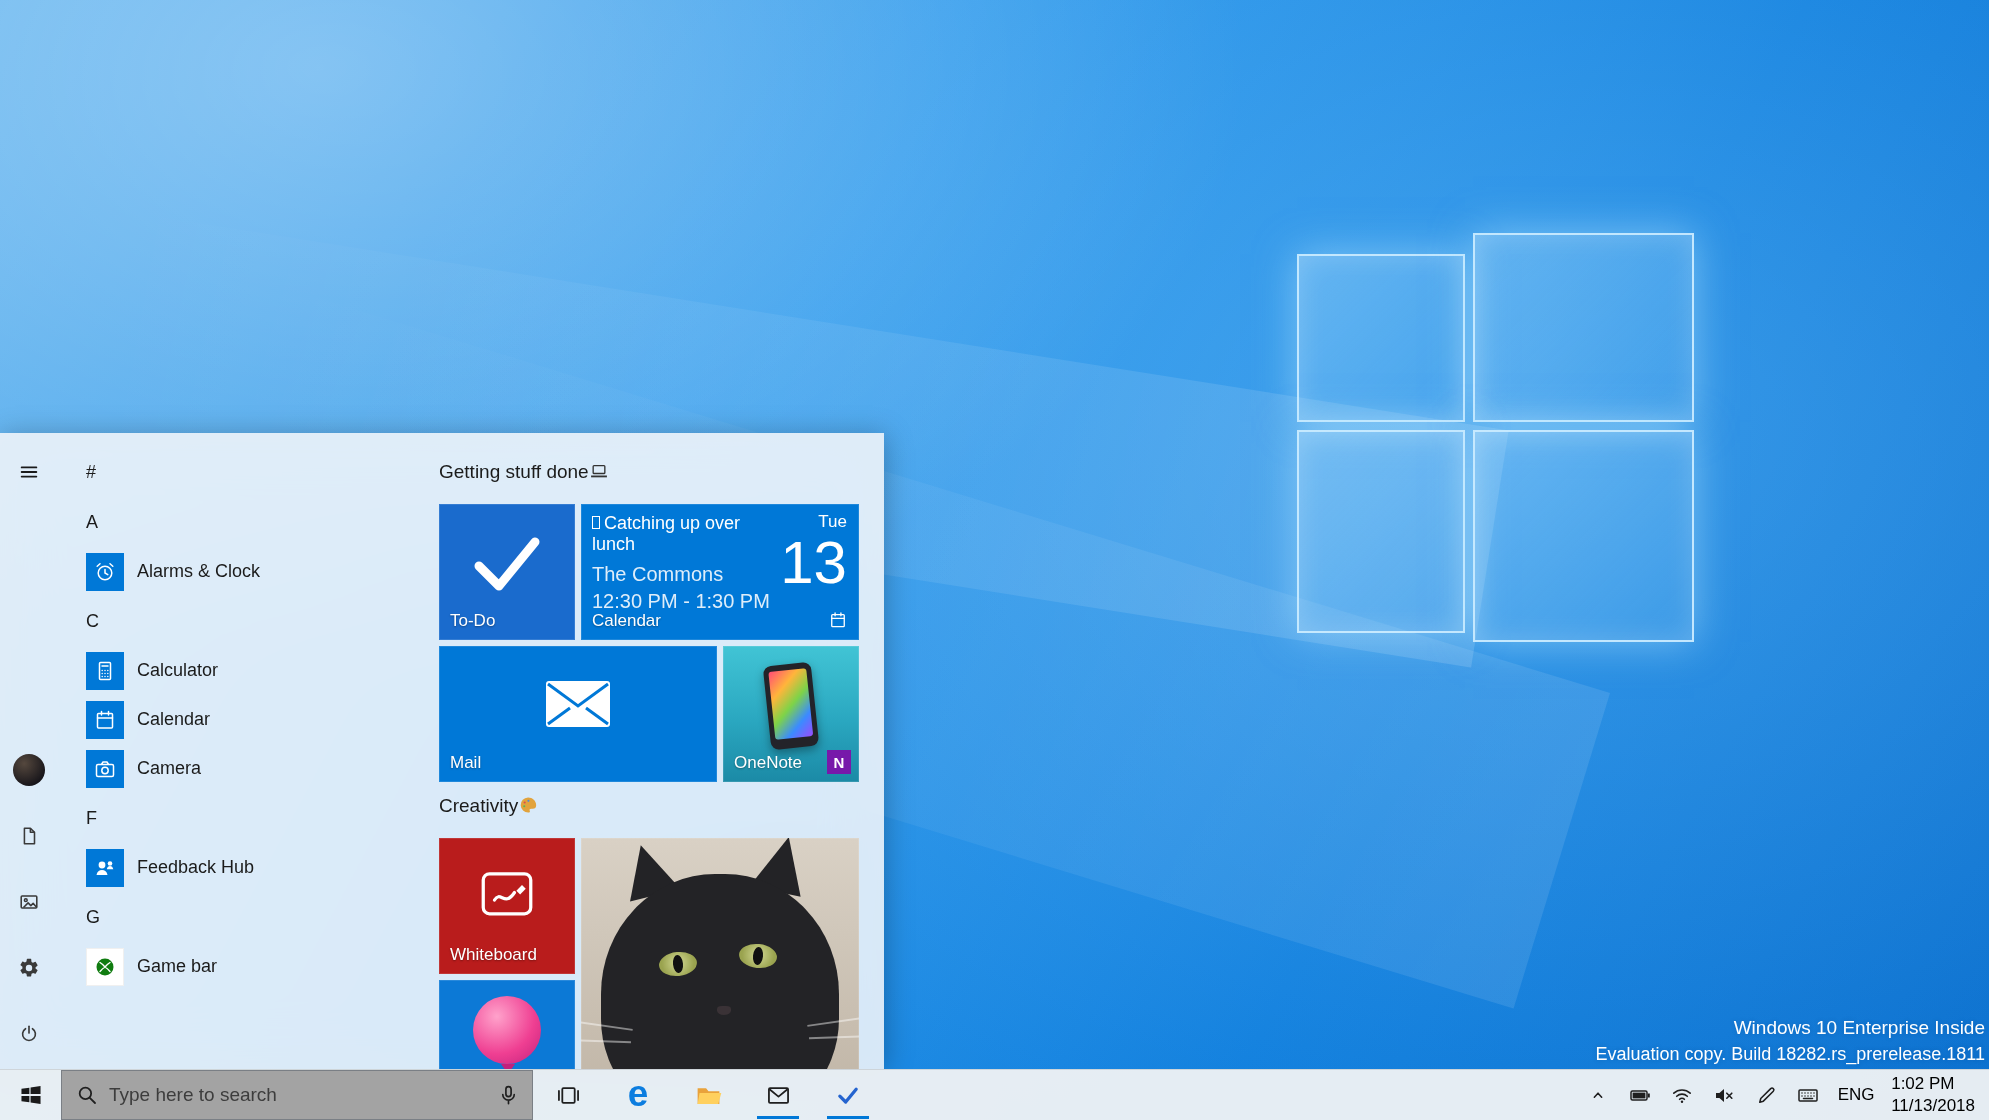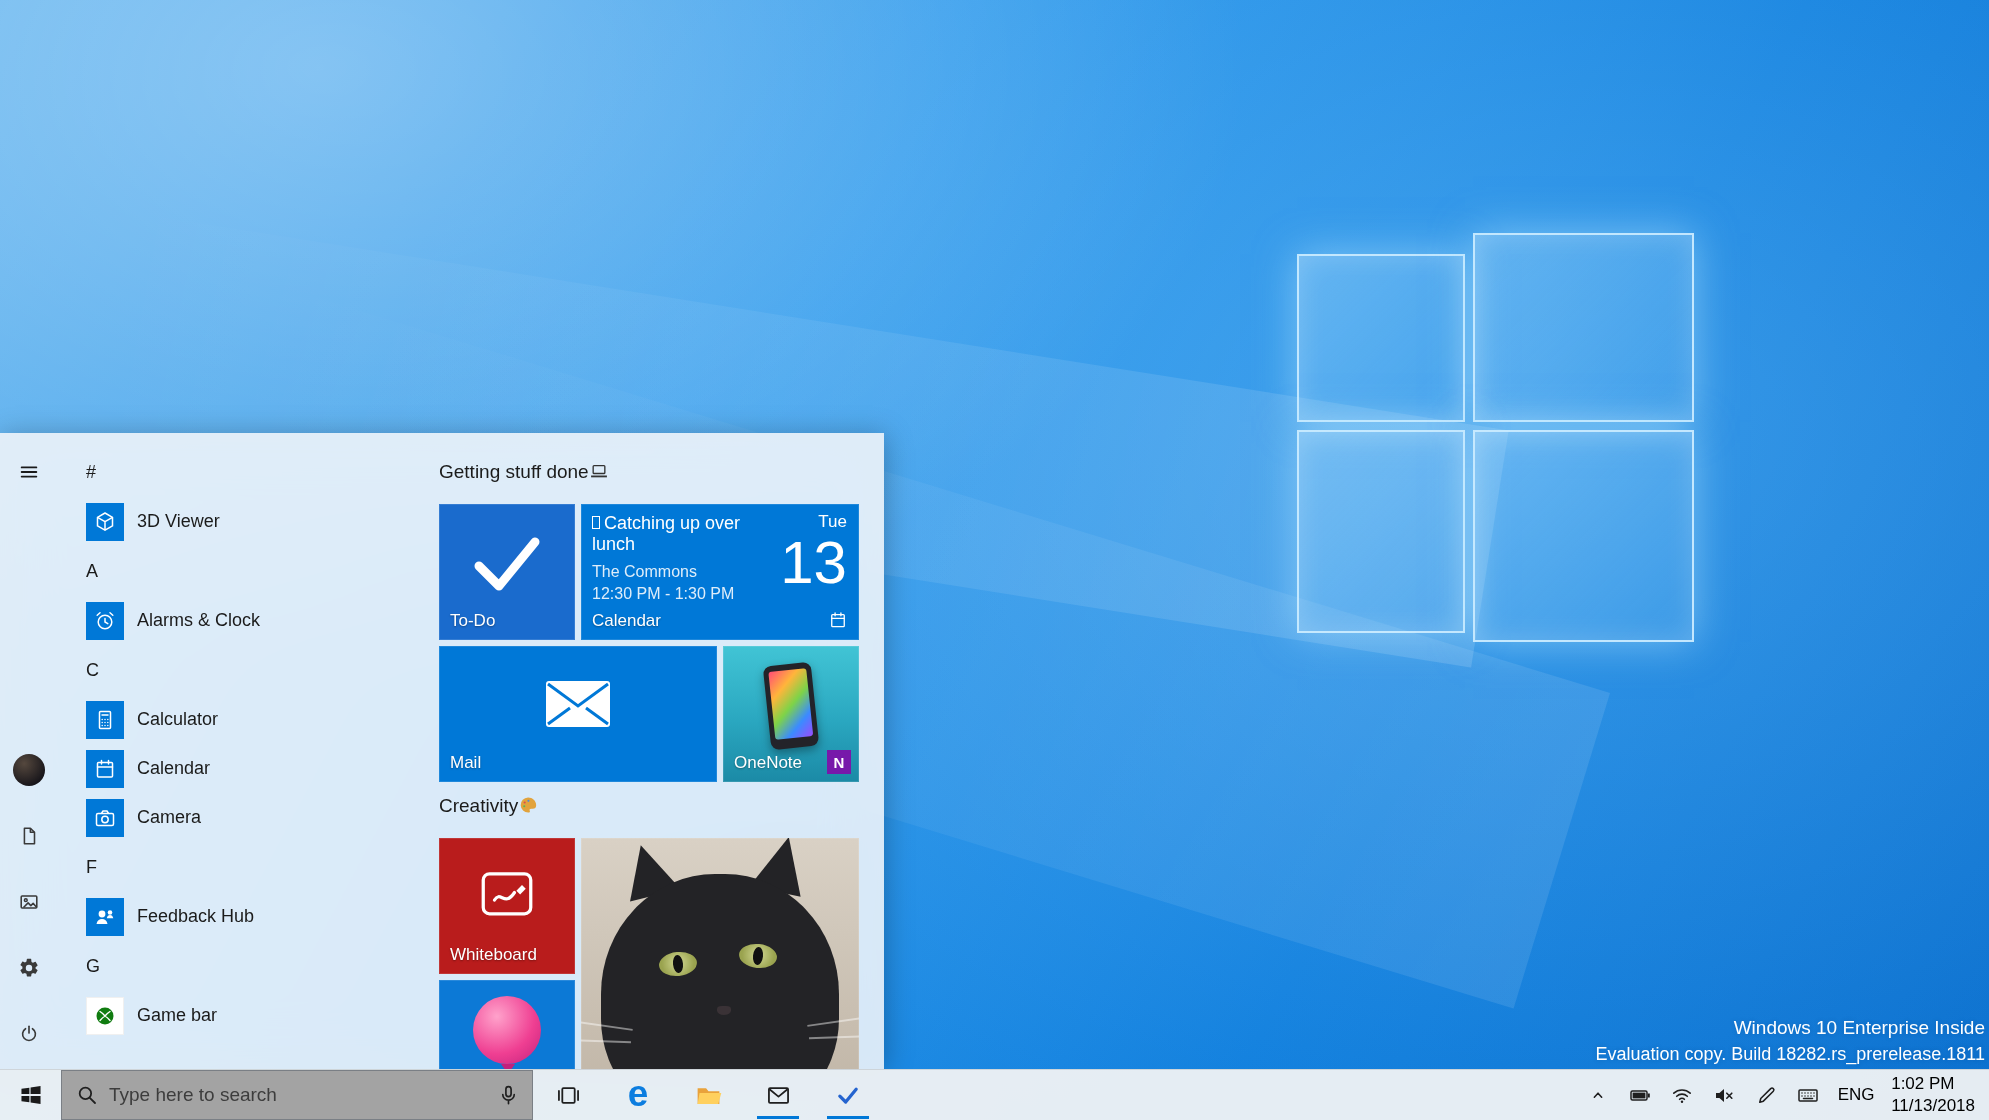--- a/index.html
+++ b/index.html
@@ -63,21 +63,21 @@
   .tile.wide { width:278px; } .tile.large { width:278px; height:276px; }
   .tile-label { position:absolute; left:11px; bottom:9px; font-size:17px;
     text-shadow:0 1px 2px rgba(0,0,0,0.35); }
 
   .t-todo { left:0; top:71px; background:#1a6bcd; }
   .t-todo svg { position:absolute; left:50%; top:44%; transform:translate(-50%,-50%); }
 
   .t-calendar { left:142px; top:71px; background:#0078d7; }
   .cal-event { position:absolute; left:11px; top:9px; width:170px; font-size:18px; line-height:1.18; }
   .evt-bar { display:inline-block; width:8px; height:13px; border:1.5px solid #fff; margin-right:4px; }
-  .cal-sub { position:absolute; left:11px; top:57px; font-size:16px; line-height:1.35;
+  .cal-sub { position:absolute; left:11px; top:57px; font-size:20px; line-height:1.35;
     color:rgba(255,255,255,0.87); }
   .cal-day { position:absolute; right:12px; top:8px; text-align:right; }
   .cal-weekday { font-size:17px; }
   .cal-daynum { font-size:60px; font-weight:200; line-height:0.95; margin-top:2px; }
   .cal-glyph { position:absolute; right:11px; bottom:10px; }
 
   .t-mail { left:0; top:213px; background:#0078d7; }
   .t-mail svg { position:absolute; left:50%; top:43%; transform:translate(-50%,-50%); }
 
   .t-onenote { left:284px; top:213px; background:linear-gradient(180deg,#41c4d5 0%,#2aa7c0 55%,#1b8aa6 100%); }
@@ -199,29 +199,20 @@
             <path d="M12 3.5v7.5"></path>
             <path d="M8.2 6.2a7 7 0 1 0 7.6 0"></path>
           </svg>
       </span>
     </button>
   </div>
 
   <div class="app-list">
     <div class="letter-row">#</div>
 
-    <div class="app-row">
-      <span class="app-icon">
-        <svg width="24" height="24" viewBox="0 0 24 24" fill="none" stroke="#fff" stroke-width="1.5" stroke-linejoin="round">
-            <path d="M12 3l7.5 4.3v8.6L12 20.2 4.5 15.9V7.3z"></path>
-            <path d="M4.5 7.3L12 11.6l7.5-4.3M12 11.6v8.6"></path>
-          </svg>
-      </span>
-      <span class="app-label">3D Viewer</span>
-    </div>
 
     <div class="letter-row">A</div>
 
     <div class="app-row">
       <span class="app-icon">
         <svg width="24" height="24" viewBox="0 0 24 24" fill="none" stroke="#fff" stroke-width="1.5" stroke-linecap="round">
             <circle cx="12" cy="13" r="6.8"></circle>
             <path d="M12 9.5V13l2.8 1.6"></path>
             <path d="M4.2 6.2l2.8-2.4M19.8 6.2L17 3.8"></path>
           </svg>

